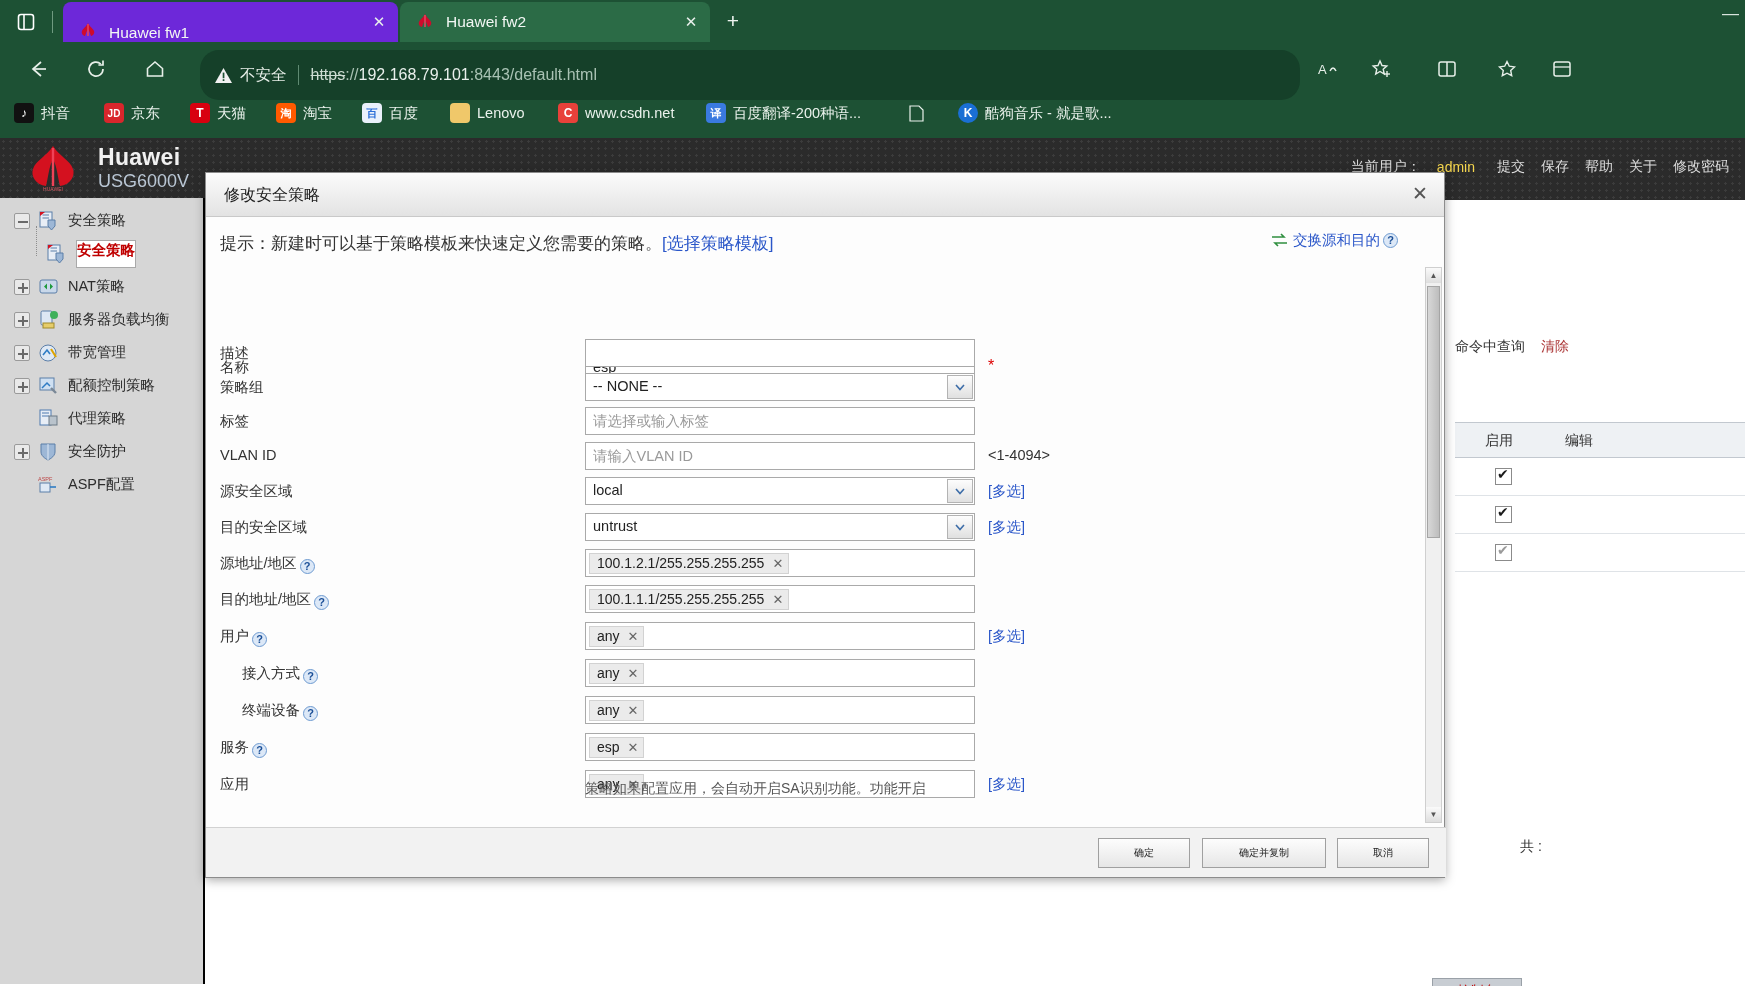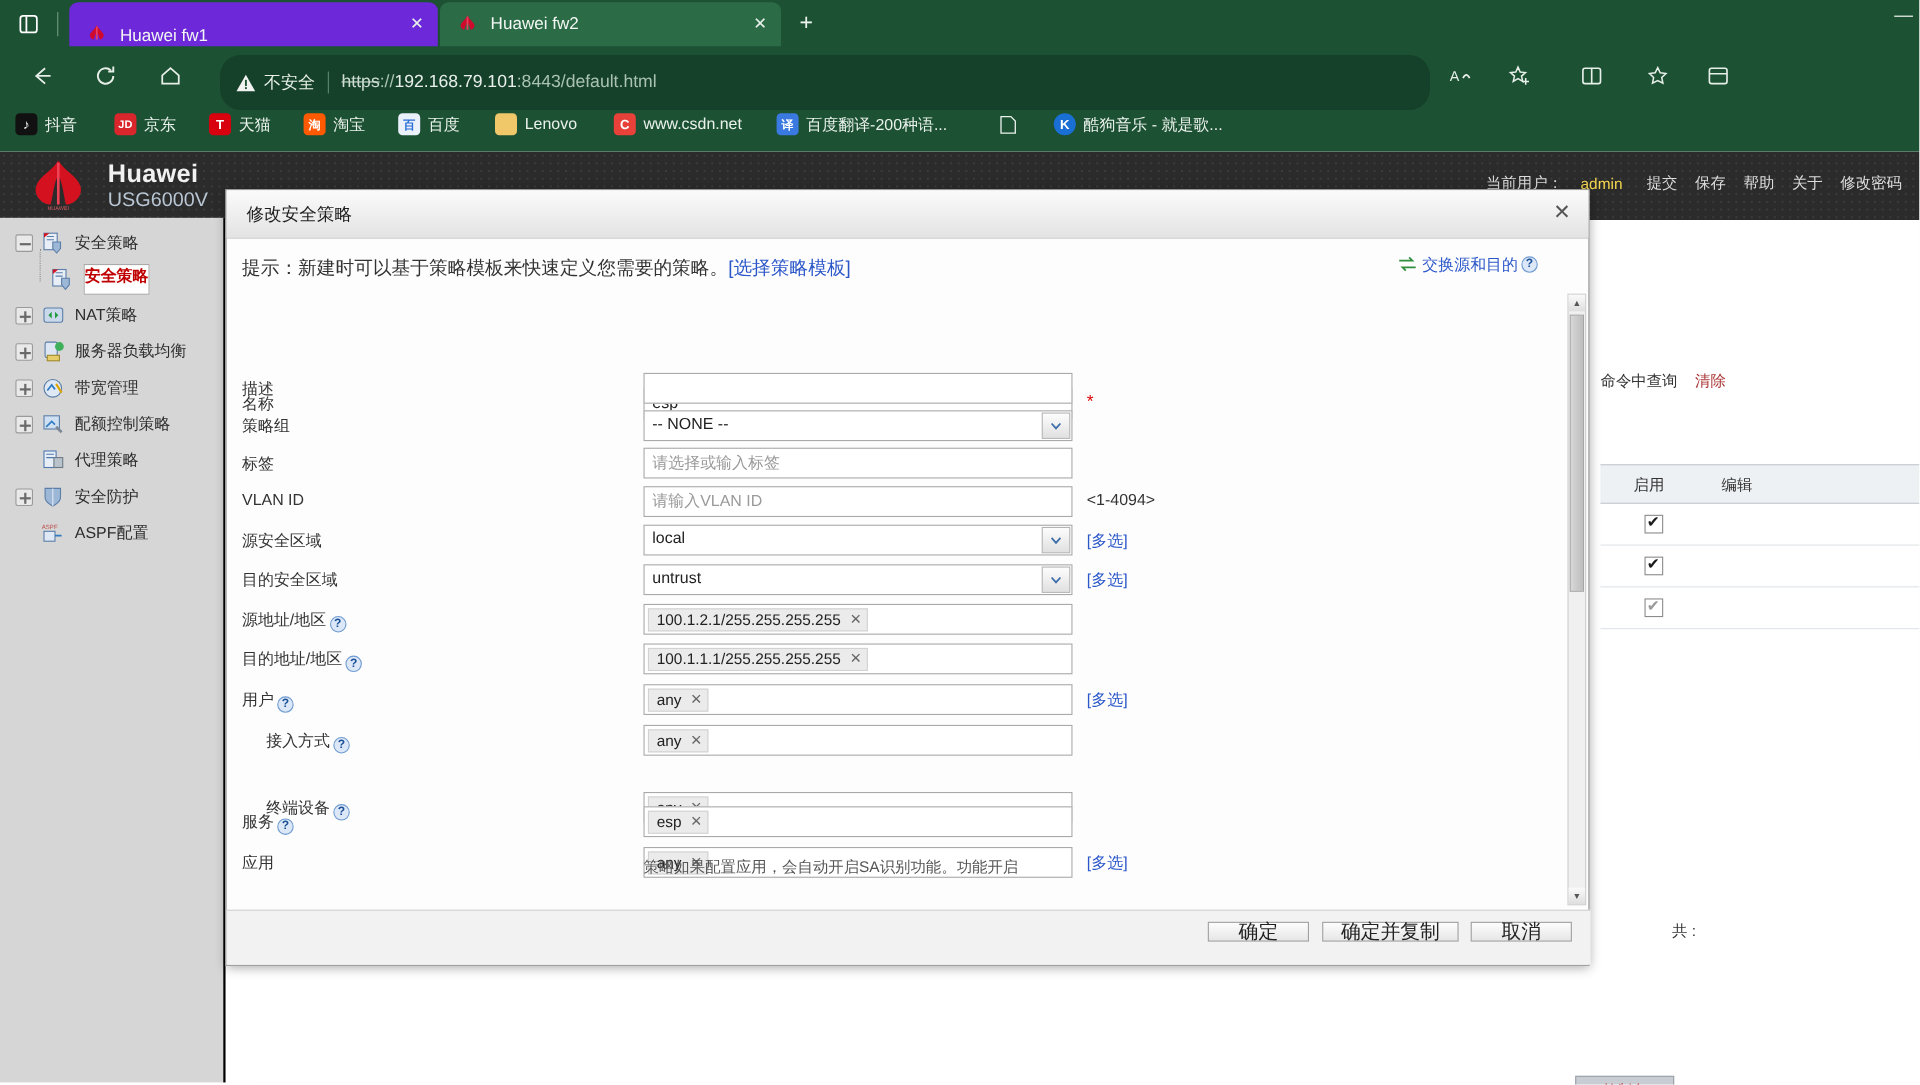--- a/index.html
+++ b/index.html
@@ -145,22 +145,22 @@
              border:1px solid #cfcfcf; }
   .vscroll .up,.vscroll .dn { position:absolute; left:0; width:15px; height:15px;
              background:linear-gradient(#fafafa,#dedede); display:flex; align-items:center;
              justify-content:center; font-size:8px; color:#555; }
   .vscroll .up { top:0; } .vscroll .dn { bottom:0; }
   .vscroll .th { position:absolute; left:1px; top:18px; width:13px; height:252px;
              background:linear-gradient(90deg,#d8d8d8,#bdbdbd); border:1px solid #a5a5a5; }
 
   .dlg-foot { position:absolute; left:0; bottom:0; width:1240px; height:50px;
               background:#f2f2f2; border-top:1px solid #d2d2d2; }
-  .btn { position:absolute; top:10px; height:18px; background:linear-gradient(#fdfdfd,#e6e6e6);
-         border:1px solid #a0a0a0; font-size:18px; color:#222; display:flex;
+  .btn { position:absolute; top:10px; height:30px; background:linear-gradient(#fdfdfd,#e6e6e6);
+         border:1px solid #a0a0a0; font-size:10px; color:#222; display:flex;
          align-items:center; justify-content:center; font-family:inherit; }
 </style>
 </head>
 <body>
 
 <div class="browser">
 
   <div class="tabstrip">
     <div class="tab-ctl">
       <svg width="20" height="20" viewBox="0 0 20 20">
@@ -608,21 +608,21 @@
       <div class="fctl">
         <div class="tagbox">
           <span class="tag">
               <span>any</span>
               <span class="x">✕</span>
             </span>
         </div>
       </div>
     </div>
 
-    <div class="frow" style="top:477px;margin-top:24px;">
+    <div class="frow" style="top:477px;">
       <div class="flabel ind"><span>终端设备</span><span class="qmark">?</span></div>
       <div class="fctl">
         <div class="tagbox">
           <span class="tag">
               <span>any</span>
               <span class="x">✕</span>
             </span>
         </div>
       </div>
     </div>

